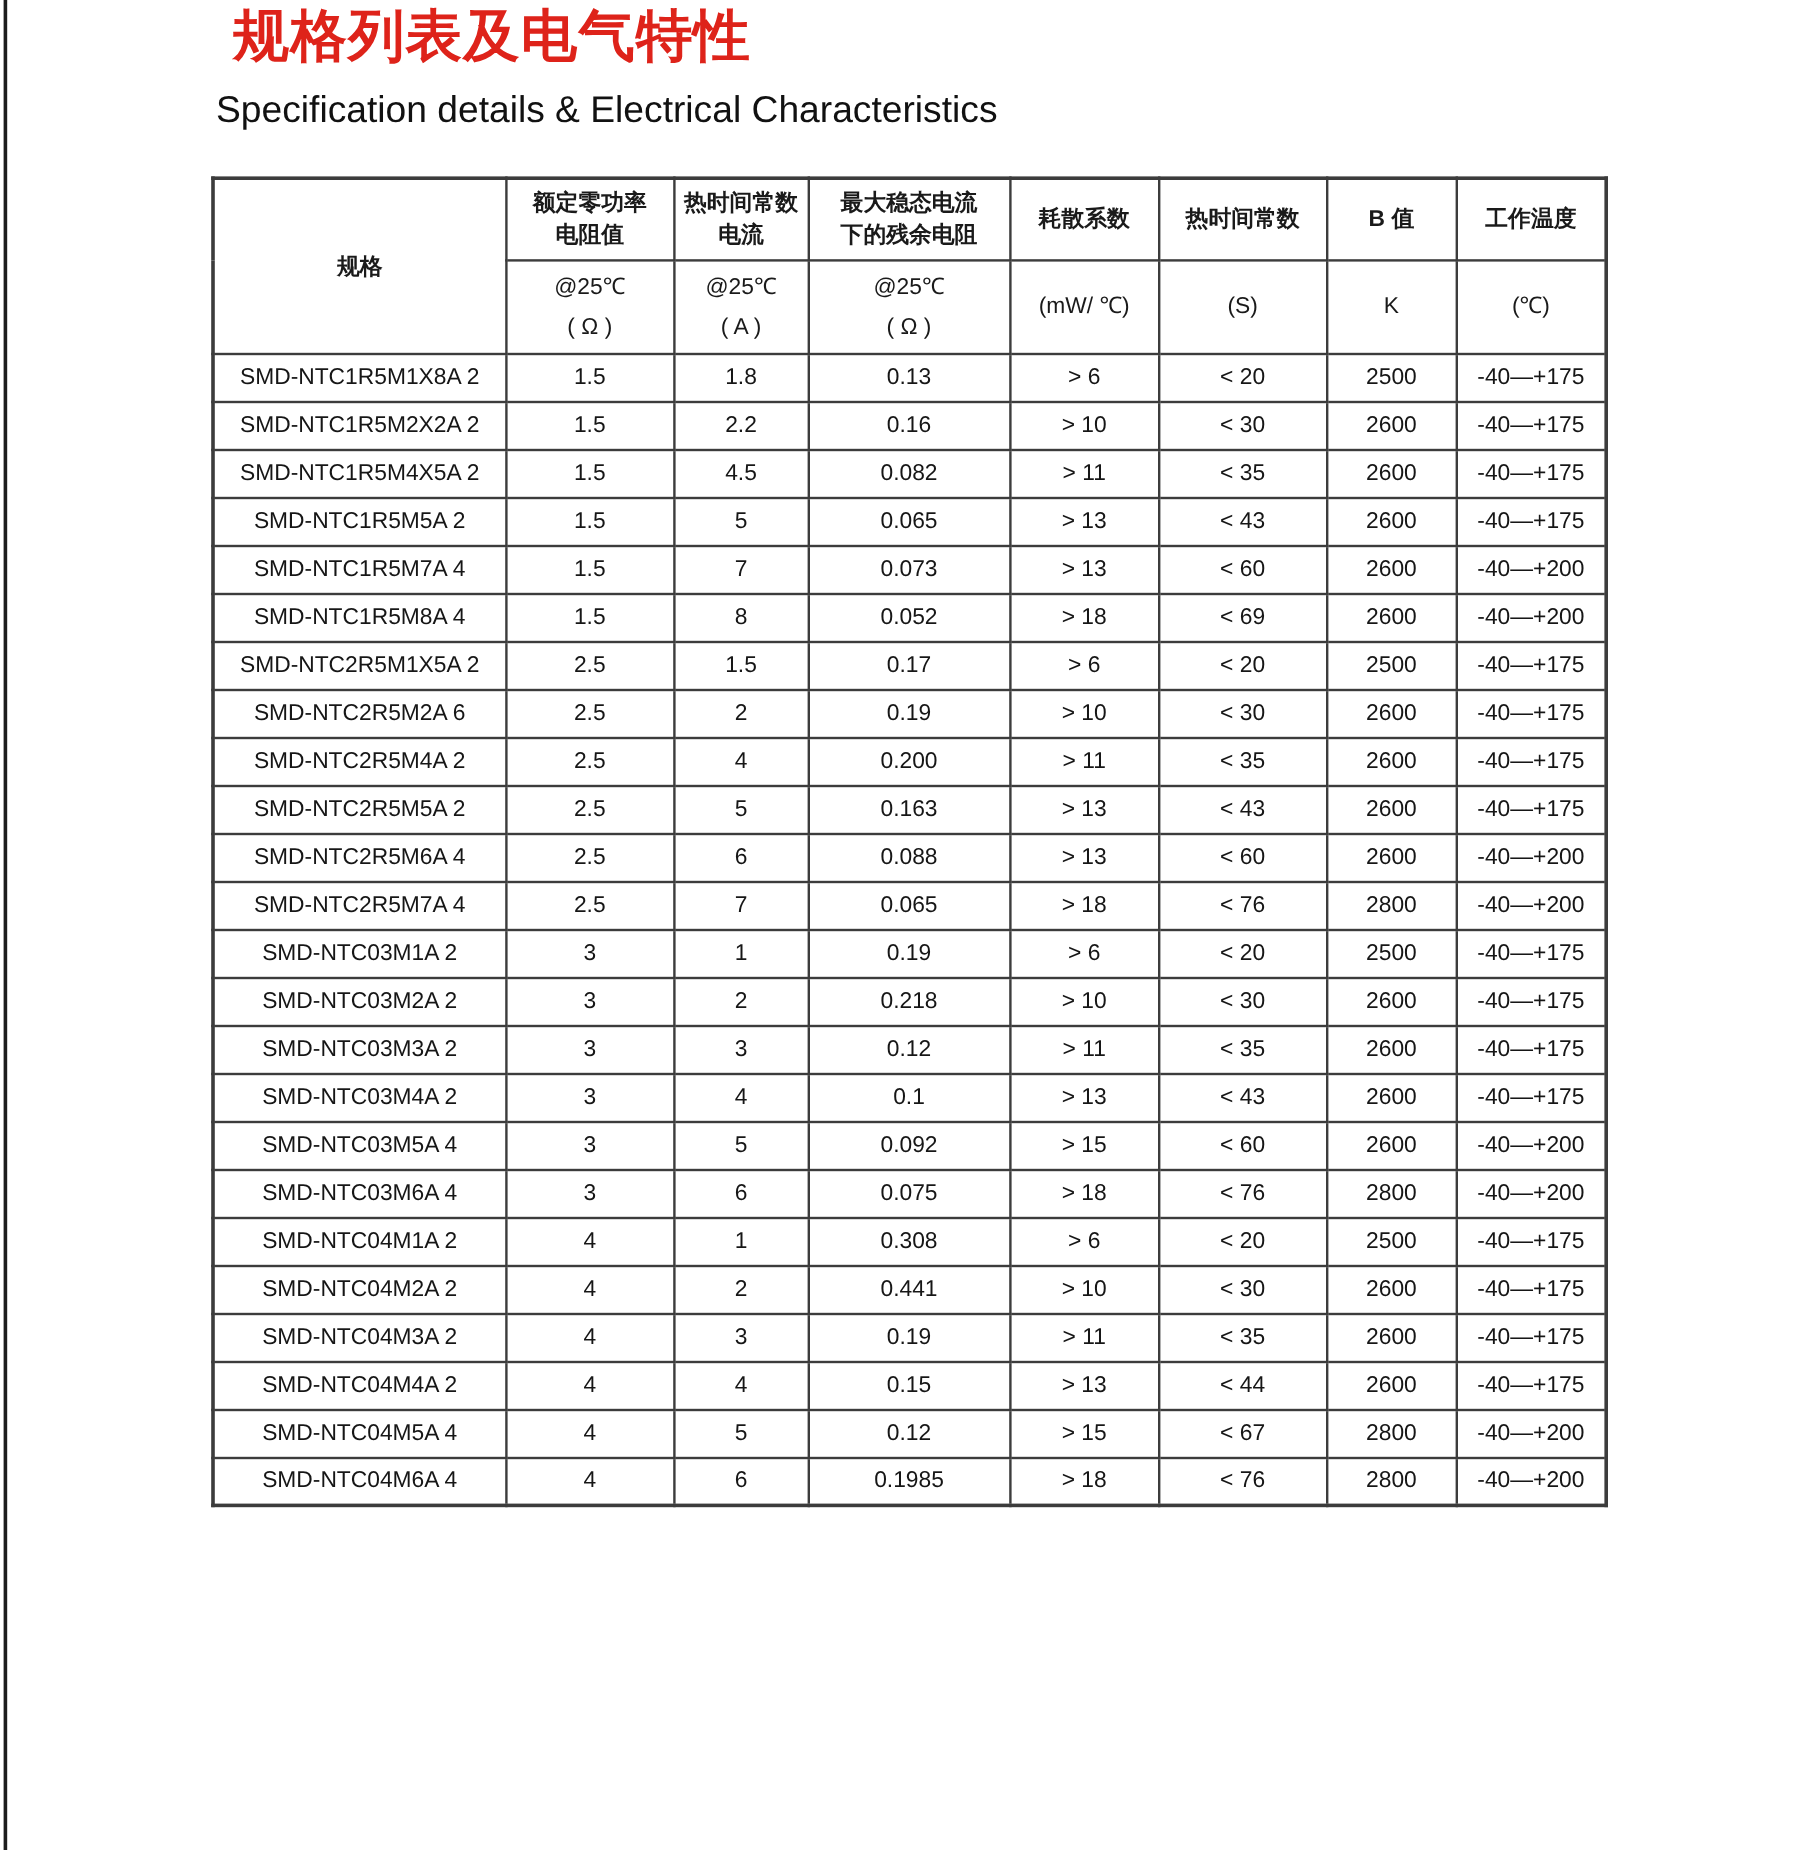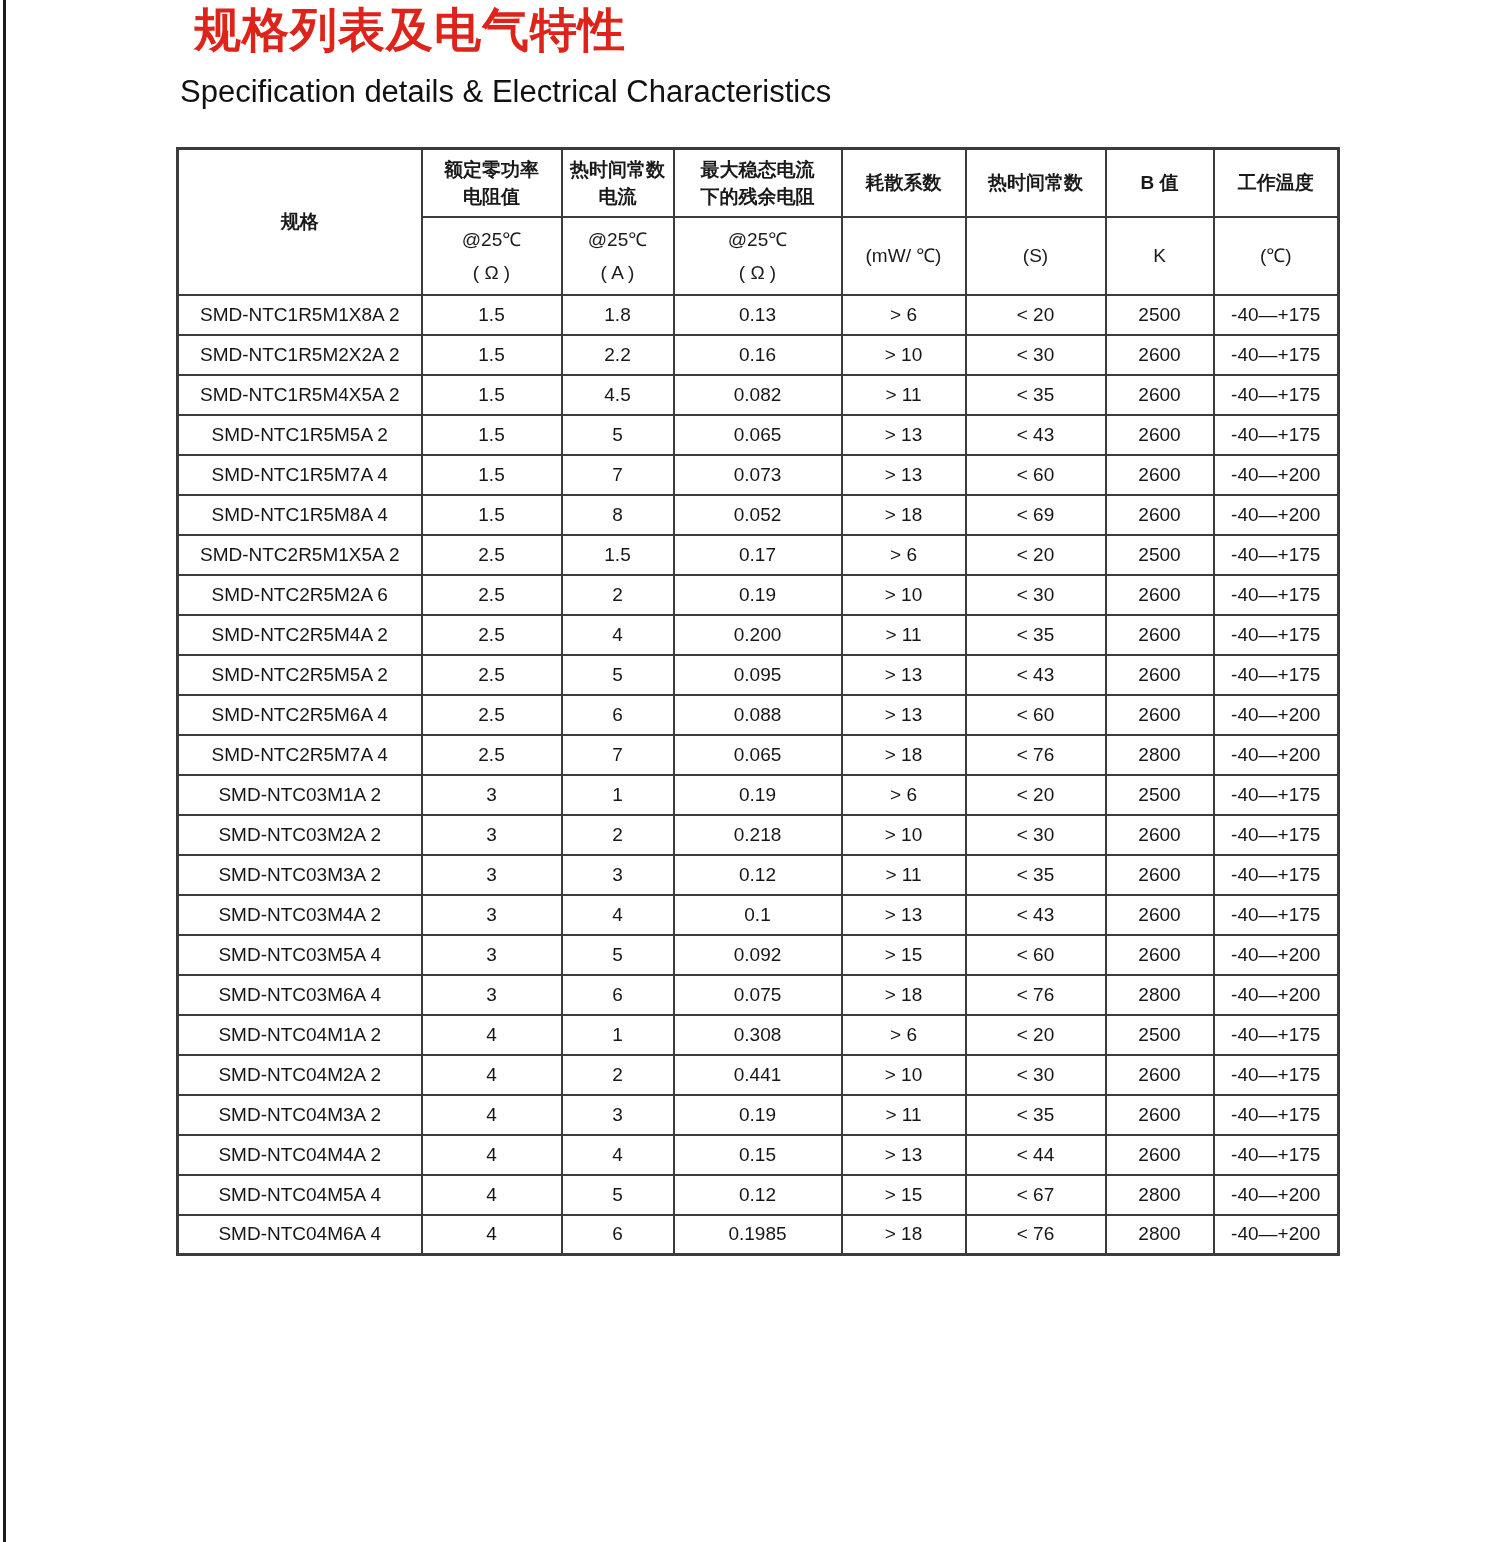--- a/index.html
+++ b/index.html
@@ -209,21 +209,21 @@
         <td>0.200</td>
         <td>&gt; 11</td>
         <td>&lt; 35</td>
         <td>2600</td>
         <td>-40—+175</td>
       </tr>
       <tr>
         <td>SMD-NTC2R5M5A 2</td>
         <td>2.5</td>
         <td>5</td>
-        <td>0.095</td>
+        <td>0.163</td>
         <td>&gt; 13</td>
         <td>&lt; 43</td>
         <td>2600</td>
         <td>-40—+175</td>
       </tr>
       <tr>
         <td>SMD-NTC2R5M6A 4</td>
         <td>2.5</td>
         <td>6</td>
         <td>0.088</td>

